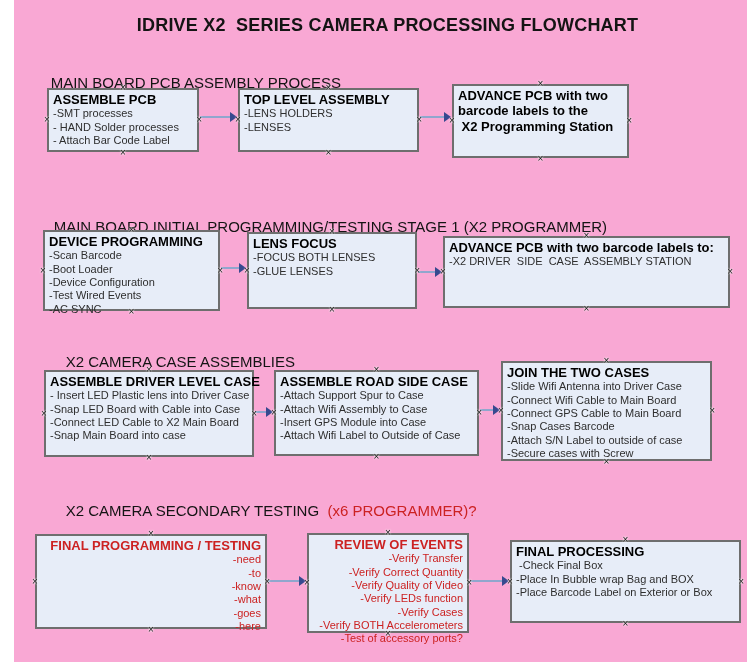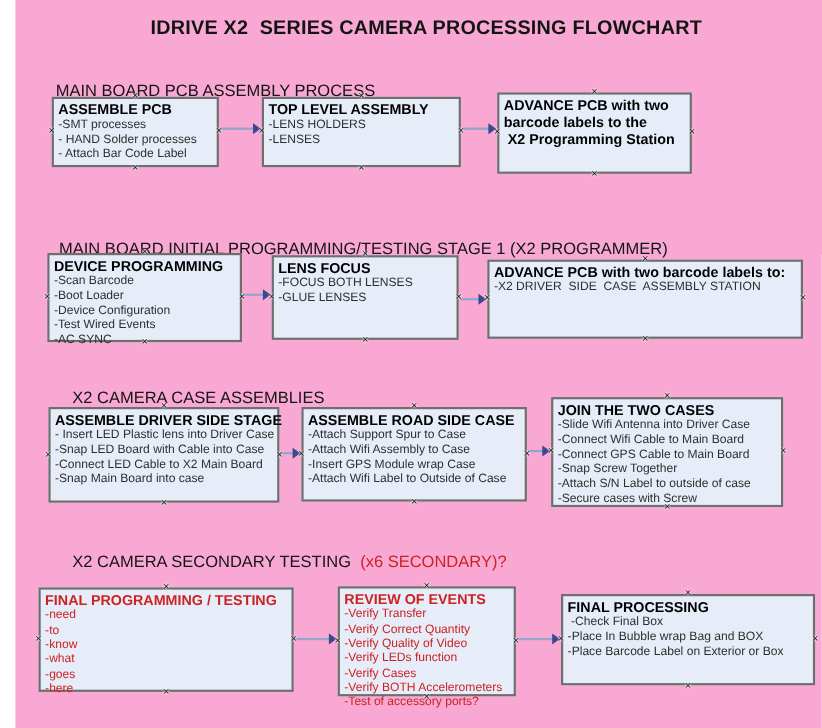--- a/index.html
+++ b/index.html
@@ -14,21 +14,21 @@
   .h0{left:20px;top:57px;}
   .h1{left:23px;top:201px;}
   .h2{left:35px;top:336px;}
   .h3{left:35px;top:485px;}
 
   .fbox{position:absolute;background:var(--box-fill,#e7edf8);
         border:2px solid var(--box-border,#6e6e6e);
         box-sizing:border-box;padding:2px 4px 0 4px;overflow:visible;}
   .bx-title{font-size:13px;font-weight:bold;color:#000;white-space:pre;line-height:1.18;}
   .bx-line{font-size:11px;color:var(--text,#2e2e2e);white-space:pre;line-height:13.3px;}
-  .fbox.red .bx-title,.fbox.red .bx-line{color:var(--red,#cc2222);}
+  .fbox.red .bx-title,.fbox.red .bx-line{color:var(--red,#cc2222);text-align:right;}
 
   
   .b00{left:33px; top:88px; width:152px;height:64px;}
   .b01{left:224px;top:88px; width:181px;height:64px;}
   .b02{left:438px;top:84px; width:177px;height:74px;}
   .b10{left:29px; top:230px;width:177px;height:81px;}
   .b11{left:233px;top:232px;width:170px;height:77px;}
   .b12{left:429px;top:236px;width:287px;height:72px;}
   .b20{left:30px; top:370px;width:210px;height:87px;}
   .b21{left:260px;top:370px;width:205px;height:86px;}
@@ -69,21 +69,21 @@
   <div class="sec-h h0">
     <span>MAIN BOARD PCB ASSEMBLY PROCESS</span>
   </div>
   <div class="sec-h h1">
     <span>MAIN BOARD INITIAL PROGRAMMING/TESTING STAGE 1 (X2 PROGRAMMER)</span>
   </div>
   <div class="sec-h h2">
     <span>X2 CAMERA CASE ASSEMBLIES</span>
   </div>
   <div class="sec-h h3">
-    <span>X2 CAMERA SECONDARY TESTING  </span><span class="accent">(x6 SECONDARY)?</span>
+    <span>X2 CAMERA SECONDARY TESTING  </span><span class="accent">(x6 PROGRAMMER)?</span>
   </div>
 
   <div class="arrow a0">
       <span class="aline"></span>
       <span class="ahead"></span>
     </div>
   <div class="arrow a1">
       <span class="aline"></span>
       <span class="ahead"></span>
     </div>
@@ -162,47 +162,47 @@
     </div>
     <div class="fbox b12">
       <div class="bx-title">ADVANCE PCB with two barcode labels to:</div>
       <div class="bx-line">-X2 DRIVER  SIDE  CASE  ASSEMBLY STATION</div>
       <span class="cp cp-t">×</span>
       <span class="cp cp-b">×</span>
       <span class="cp cp-l">×</span>
       <span class="cp cp-r">×</span>
     </div>
     <div class="fbox b20">
-      <div class="bx-title">ASSEMBLE DRIVER SIDE STAGE</div>
+      <div class="bx-title">ASSEMBLE DRIVER LEVEL CASE</div>
       <div class="bx-line">- Insert LED Plastic lens into Driver Case</div>
       <div class="bx-line">-Snap LED Board with Cable into Case</div>
       <div class="bx-line">-Connect LED Cable to X2 Main Board</div>
       <div class="bx-line">-Snap Main Board into case</div>
       <span class="cp cp-t">×</span>
       <span class="cp cp-b">×</span>
       <span class="cp cp-l">×</span>
       <span class="cp cp-r">×</span>
     </div>
     <div class="fbox b21">
       <div class="bx-title">ASSEMBLE ROAD SIDE CASE</div>
       <div class="bx-line">-Attach Support Spur to Case</div>
       <div class="bx-line">-Attach Wifi Assembly to Case</div>
-      <div class="bx-line">-Insert GPS Module wrap Case</div>
+      <div class="bx-line">-Insert GPS Module into Case</div>
       <div class="bx-line">-Attach Wifi Label to Outside of Case</div>
       <span class="cp cp-t">×</span>
       <span class="cp cp-b">×</span>
       <span class="cp cp-l">×</span>
       <span class="cp cp-r">×</span>
     </div>
     <div class="fbox b22">
       <div class="bx-title">JOIN THE TWO CASES</div>
       <div class="bx-line">-Slide Wifi Antenna into Driver Case</div>
       <div class="bx-line">-Connect Wifi Cable to Main Board</div>
       <div class="bx-line">-Connect GPS Cable to Main Board</div>
-      <div class="bx-line">-Snap Screw Together</div>
+      <div class="bx-line">-Snap Cases Barcode</div>
       <div class="bx-line">-Attach S/N Label to outside of case</div>
       <div class="bx-line">-Secure cases with Screw</div>
       <span class="cp cp-t">×</span>
       <span class="cp cp-b">×</span>
       <span class="cp cp-l">×</span>
       <span class="cp cp-r">×</span>
     </div>
     <div class="fbox b30 red">
       <div class="bx-title">FINAL PROGRAMMING / TESTING</div>
       <div class="bx-line">-need</div>

